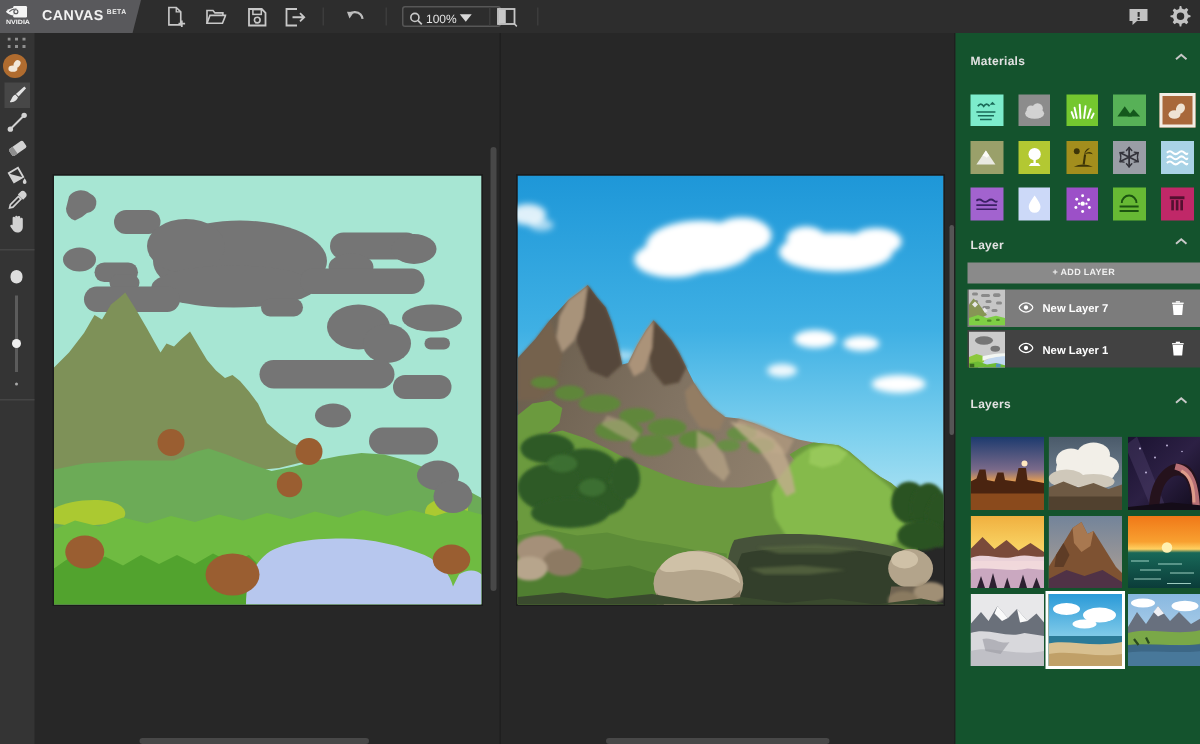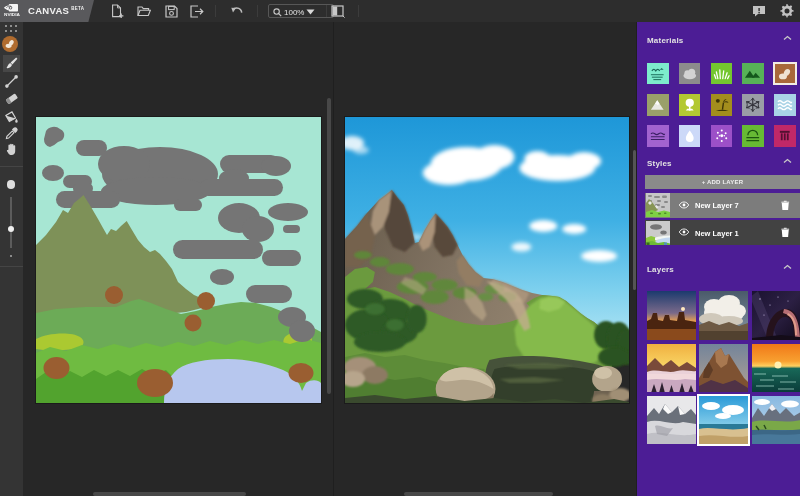--- a/index.html
+++ b/index.html
@@ -13,21 +13,21 @@
     clip-path:polygon(0 0, 100% 0, 94% 100%, 0 100%); }
   #canvastitle { position:absolute; left:28px; top:4.5px; color:#f2f2f2; font-size:9.5px;
     font-weight:bold; letter-spacing:0.3px; }
   #beta { font-size:4.5px; vertical-align:3.5px; letter-spacing:0.3px; margin-left:2px; }
   .sep { position:absolute; top:5px; width:1px; height:12px; background:#3c3c3c; }
   #zoombox { position:absolute; left:268px; top:3.5px; width:66px; height:14.5px;
     border:1px solid #575757; border-radius:2px; color:#e2e2e2; font-size:8px; }
   
   #sidebar { position:absolute; left:0; top:22px; width:23px; height:474px; background:#343434; }
   
-  #rpanel { position:absolute; left:637px; top:22px; width:163px; height:474px; background:#4c1d95; }
+  #rpanel { position:absolute; left:637px; top:22px; width:163px; height:474px; background:#14532d; }
   .phead { position:absolute; left:10px; color:#e2e2e2; font-size:8px; font-weight:bold; letter-spacing:0.2px; }
   .sw { position:absolute; width:21.5px; height:21.5px; }
   .sty { position:absolute; width:48.5px; height:48.5px; overflow:hidden; }
   #addlayer { position:absolute; left:8px; top:153px; width:155px; height:14px; background:#8a8a8a;
     color:#f0f0f0; font-size:6px; font-weight:bold; text-align:center; line-height:14px; letter-spacing:0.2px; }
   .lrow { position:absolute; left:8px; width:155px; height:25px; }
   .lthumb { position:absolute; left:1px; top:0.5px; width:24px; height:24px; }
   .lname { position:absolute; left:50px; top:8.5px; color:#ffffff; font-size:7.5px; font-weight:bold; }
   
   .vthumb { position:absolute; background:#484848; border-radius:2px; }
@@ -513,21 +513,21 @@
         <svg width="21.5" height="21.5" viewBox="0 0 22 22">
             <g fill="#531030">
         <rect x="6" y="6" width="10" height="2"></rect>
               <rect x="7" y="8.6" width="1.8" height="7"></rect>
               <rect x="10.1" y="8.6" width="1.8" height="7"></rect>
               <rect x="13.2" y="8.6" width="1.8" height="7"></rect>
             </g>
           </svg>
       </div>
     </div>
-    <div class="phead" style="top:137px;">Styles</div>
+    <div class="phead" style="top:137px;">Layer</div>
     <svg class="abs" style="left:146px; top:136px;" width="9" height="6" viewBox="0 0 9 6">
         <path d="M1,4.5 L4.5,1.5 L8,4.5" fill="none" stroke="#c8c8c8" stroke-width="1.3"></path>
       </svg>
     <div id="addlayer">+ ADD LAYER</div>
     <div class="lrow" style="top:170.5px; background:#7c7c7c;">
       <div class="lthumb"><svg width="24" height="24" viewBox="0 0 24 24">
         <rect width="24" height="24" fill="#c6c6c6"></rect>
         <g fill="#8a8a8a">
           <rect x="2" y="2" width="4" height="2" rx="1"></rect>
               <rect x="8" y="3" width="6" height="2" rx="1"></rect>

